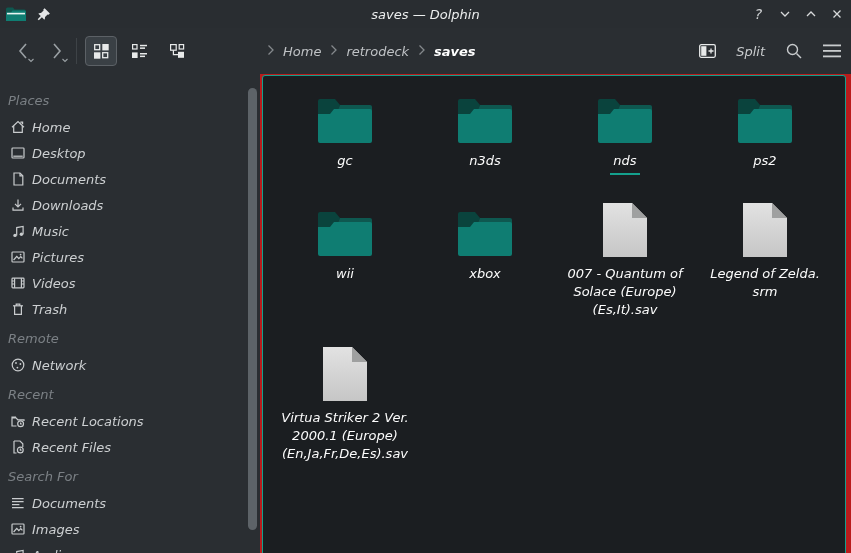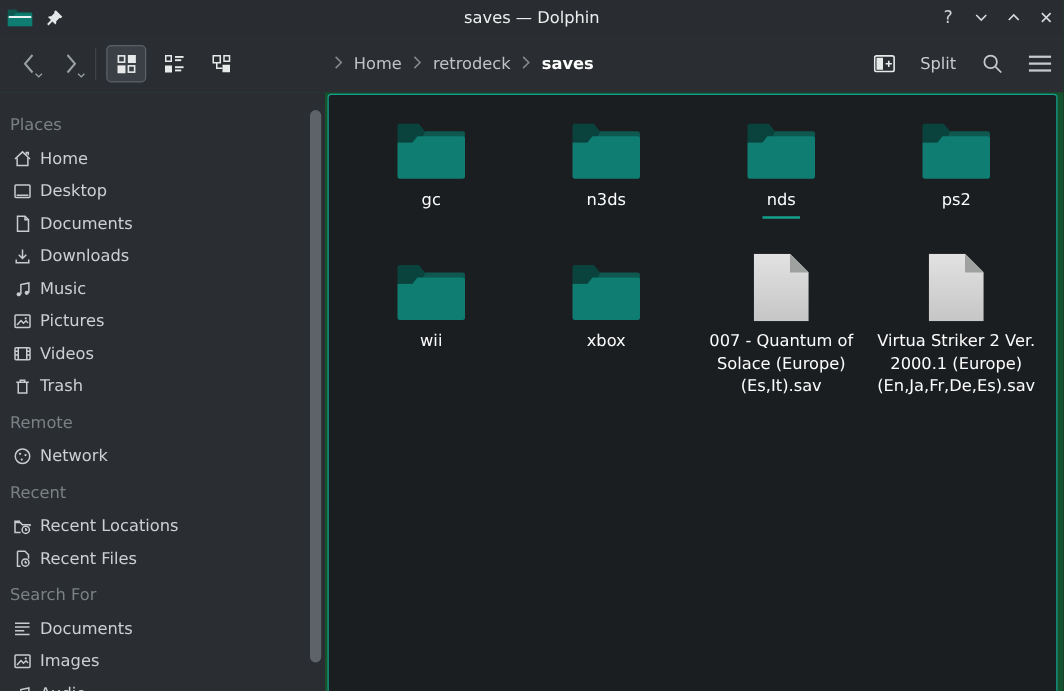--- a/index.html
+++ b/index.html
@@ -4,21 +4,21 @@
 <style>
   * { margin:0; padding:0; box-sizing:border-box; }
   html,body { width:851px; height:553px; overflow:hidden; }
   body {
     font-family: "DejaVu Sans", "Liberation Sans", sans-serif;
     background:#26292d;
     color:#fcfcfc;
     font-size:13px;
     position:relative;
   }
-  #window { position:absolute; inset:0; background:#14532d; }
+  #window { position:absolute; inset:0; background:#b91c1c;font-style:italic; }
 
   
   #titlebar {
     position:absolute; top:0; left:0; right:0; height:28px;
     background:#292d31; display:flex; align-items:center;
   }
   #titlebar .appicon { margin-left:6px; width:20px; height:16px; }
   #titlebar .pin { margin-left:10px; width:15px; height:15px; }
   #titlebar .title {
     position:absolute; left:0; right:0; text-align:center;
@@ -439,20 +439,38 @@
                 <linearGradient id="fg" x1="0" y1="0" x2="0" y2="1">
       <stop offset="0" stop-color="#e2e2e2"></stop>
       <stop offset="1" stop-color="#c6c6c6"></stop>
     </linearGradient>
               </defs>
     <path d="M0,0 H29 L44,15 V54 H0 Z" fill="url(#fg)"></path>
     <path d="M29,0 L44,15 H29 Z" fill="#9fa0a0"></path>
   </svg>
           </div>
           <div class="label">
+            <span class="ln">Legend of Zelda.</span>
+            <span class="ln">srm</span>
+          </div>
+        </div>
+        <div class="grid-item">
+          <div class="iconbox">
+            <svg width="44" height="54" viewBox="0 0 44 54">
+    <defs>
+                <linearGradient id="fg" x1="0" y1="0" x2="0" y2="1">
+      <stop offset="0" stop-color="#e2e2e2"></stop>
+      <stop offset="1" stop-color="#c6c6c6"></stop>
+    </linearGradient>
+              </defs>
+    <path d="M0,0 H29 L44,15 V54 H0 Z" fill="url(#fg)"></path>
+    <path d="M29,0 L44,15 H29 Z" fill="#9fa0a0"></path>
+  </svg>
+          </div>
+          <div class="label">
             <span class="ln">Virtua Striker 2 Ver.</span>
             <span class="ln">2000.1 (Europe)</span>
             <span class="ln">(En,Ja,Fr,De,Es).sav</span>
           </div>
         </div>
       </div>
   </div>
 
 </div>
 

